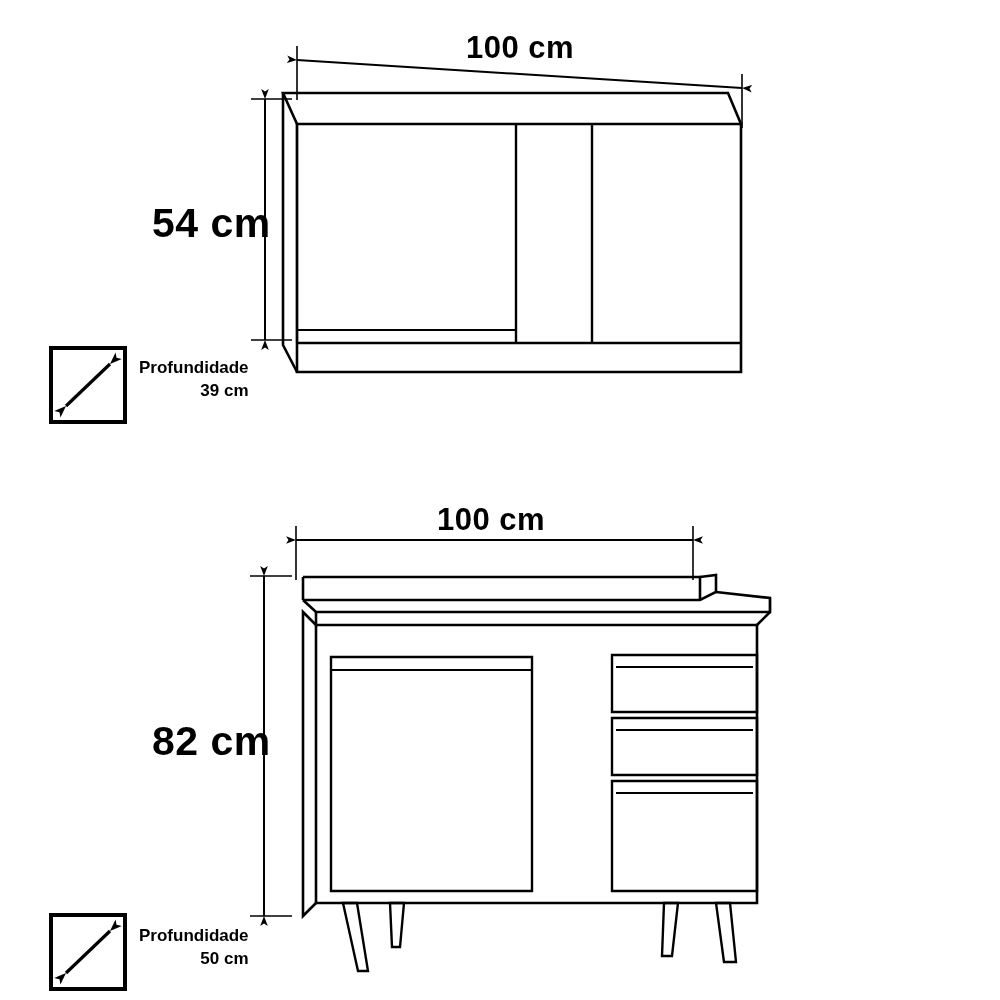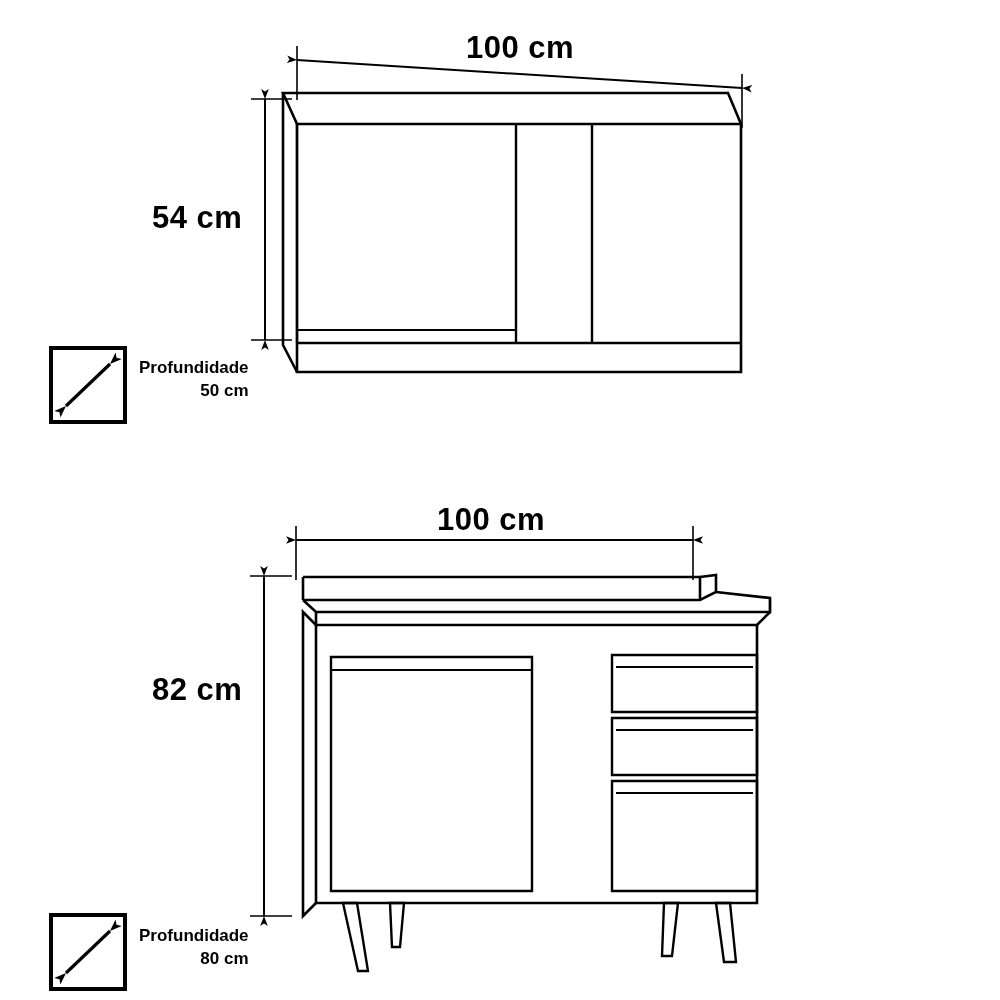--- a/index.html
+++ b/index.html
@@ -14,21 +14,21 @@
   .stage{position:absolute;left:0;top:0;width:1000px;height:924px;}
   svg.diagram{position:absolute;left:0;top:0;width:1000px;height:1000px;}
 
   .dimlabel{
     position:absolute;
     font-weight:bold;
     letter-spacing:.5px;
     white-space:nowrap;
   }
   .dim-top{font-size:31px;}
-  .dim-side{font-size:31px;}
+  .dim-side{font-size:41px;}
   .depth-label{
     position:absolute;
     font-size:17px;
     font-weight:bold;
     text-align:right;
     line-height:1.35;
     white-space:nowrap;
   }
   .depth-label span{display:block;}
 </style>
@@ -133,25 +133,25 @@
       <line x1="66" y1="973" x2="110" y2="931" stroke-width="3.2" marker-start="url(#arrSd)" marker-end="url(#arrEd)"></line>
     </g>
   </svg>
 
   <div class="dimlabel dim-top" style="left:466px;top:30px;">100 cm</div>
 
   <div class="dimlabel dim-side" style="left:152px;top:200px;">54 cm</div>
 
   <div class="depth-label" style="left:139px;top:357px;">
     <span>Profundidade</span>
-    <span>50 cm</span>
+    <span>39 cm</span>
   </div>
 
   <div class="dimlabel dim-top" style="left:437px;top:502px;">100 cm</div>
 
-  <div class="dimlabel dim-side" style="left:152px;top:672px;">82 cm</div>
+  <div class="dimlabel dim-side" style="left:152px;top:718px;">82 cm</div>
 
   <div class="depth-label" style="left:139px;top:925px;">
     <span>Profundidade</span>
-    <span>80 cm</span>
+    <span>50 cm</span>
   </div>
 
 </div>
 
 </body></html>

